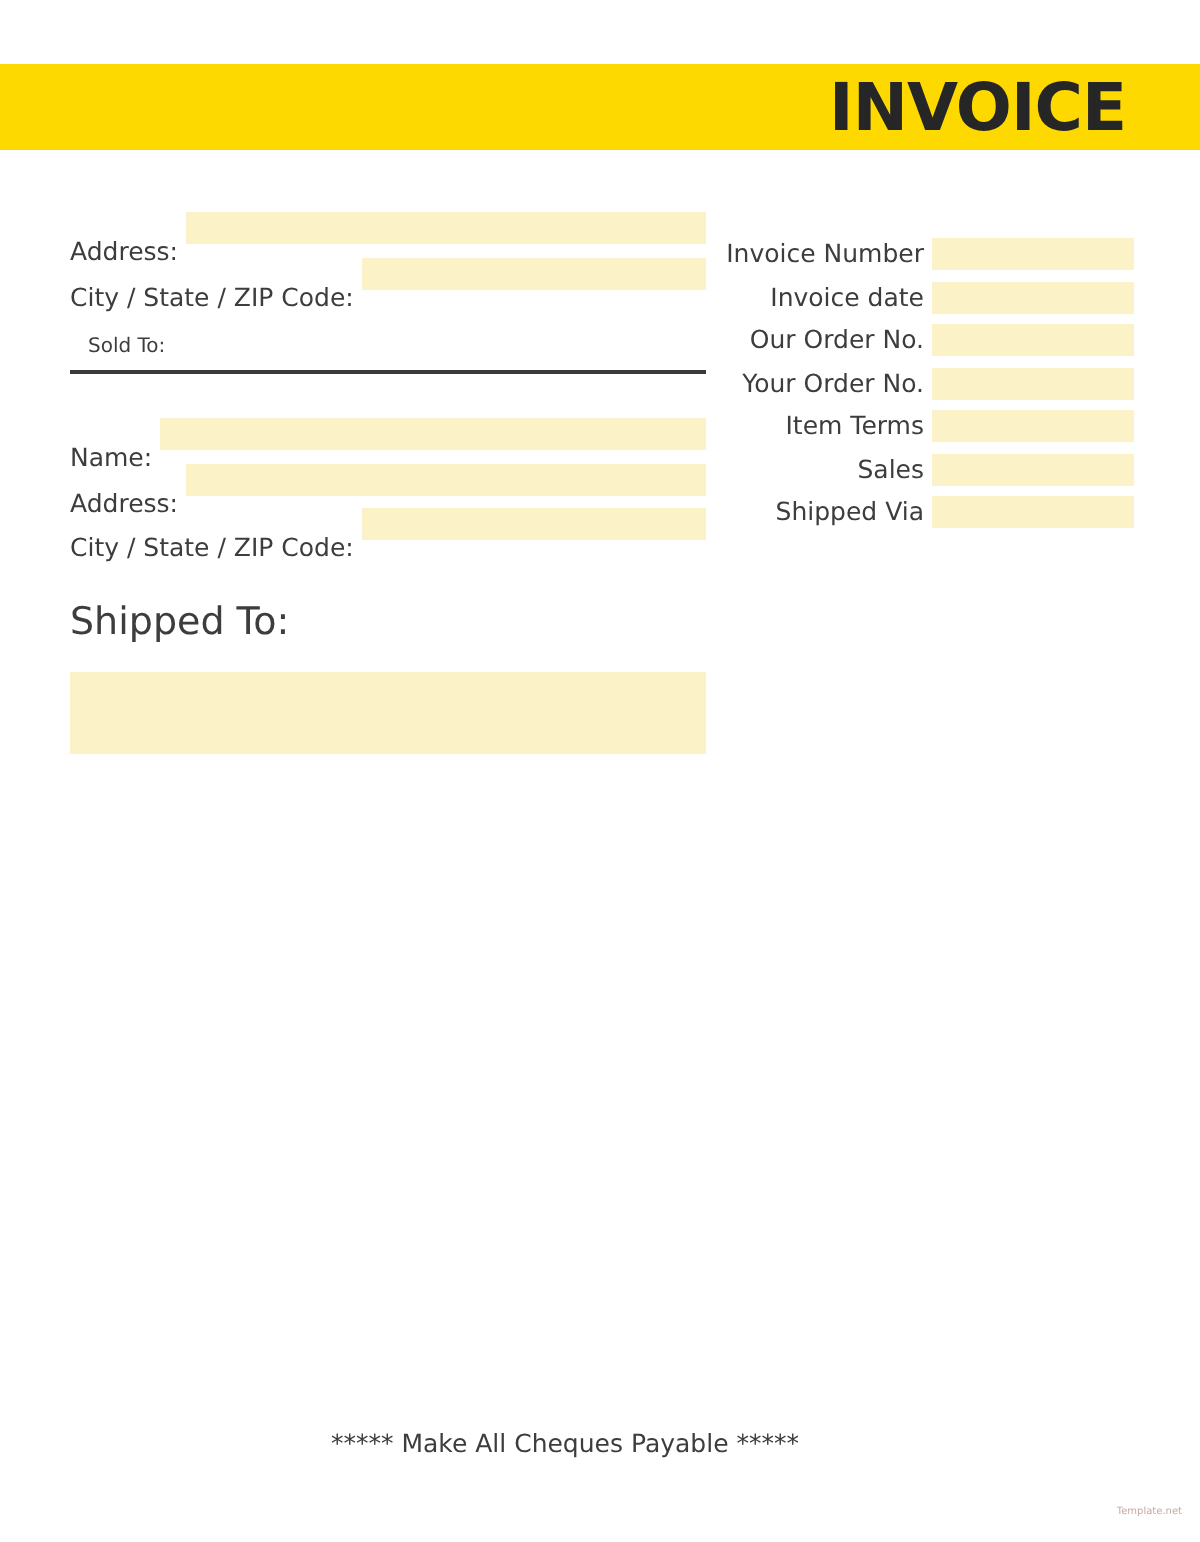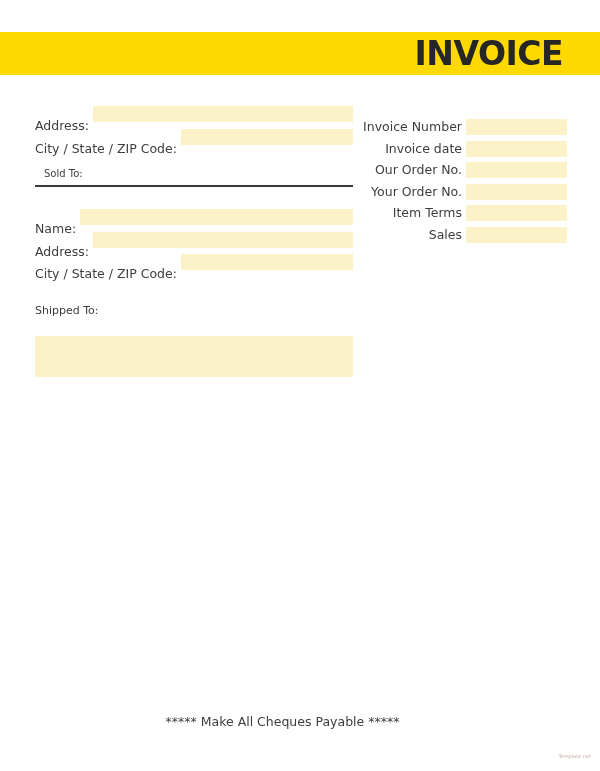--- a/index.html
+++ b/index.html
@@ -21,21 +21,21 @@
   .row .field{flex:1 1 auto;}
   
   .company-block{position:absolute;left:35px;top:106px;width:318px;}
   .company-block .row{margin-bottom:7px;}
   
   .soldto-heading{position:absolute;left:44px;top:166px;font-size:10px;}
   .soldto-rule{position:absolute;left:35px;top:185px;width:318px;height:2px;background:#3a3a3a;}
   .soldto-block{position:absolute;left:35px;top:209px;width:318px;}
   .soldto-block .row{margin-bottom:6.5px;}
   
-  .shippedto-heading{position:absolute;left:35px;top:303px;font-size:11px;}
+  .shippedto-heading{position:absolute;left:35px;top:303px;font-size:19px;}
   .shippedto-box{position:absolute;left:35px;top:336px;width:318px;height:41px;background:#fbf2c8;}
   
   .meta-block{position:absolute;left:360px;top:119px;width:207px;}
   .meta-row{display:flex;align-items:center;height:16px;margin-bottom:5.5px;}
   .meta-row .lbl{flex:0 0 102px;text-align:right;margin-right:4px;}
   .meta-row .field{flex:0 0 101px;}
   
   .items{position:absolute;left:35px;top:397px;}
   table{border-collapse:collapse;table-layout:fixed;width:530px;}
   th,td{border:1px solid #7f7f7f;padding:0;}
@@ -104,20 +104,24 @@
       <div class="field"></div>
     </div>
     <div class="meta-row">
       <span class="lbl">Item Terms</span>
       <div class="field"></div>
     </div>
     <div class="meta-row">
       <span class="lbl">Sales</span>
       <div class="field"></div>
     </div>
+    <div class="meta-row">
+      <span class="lbl">Shipped Via</span>
+      <div class="field"></div>
+    </div>
   </div>
 
 
   <div class="cheque-note">***** Make All Cheques Payable *****</div>
 
   <div class="watermark">Template.net</div>
 
 </div>
 
 </body></html>

